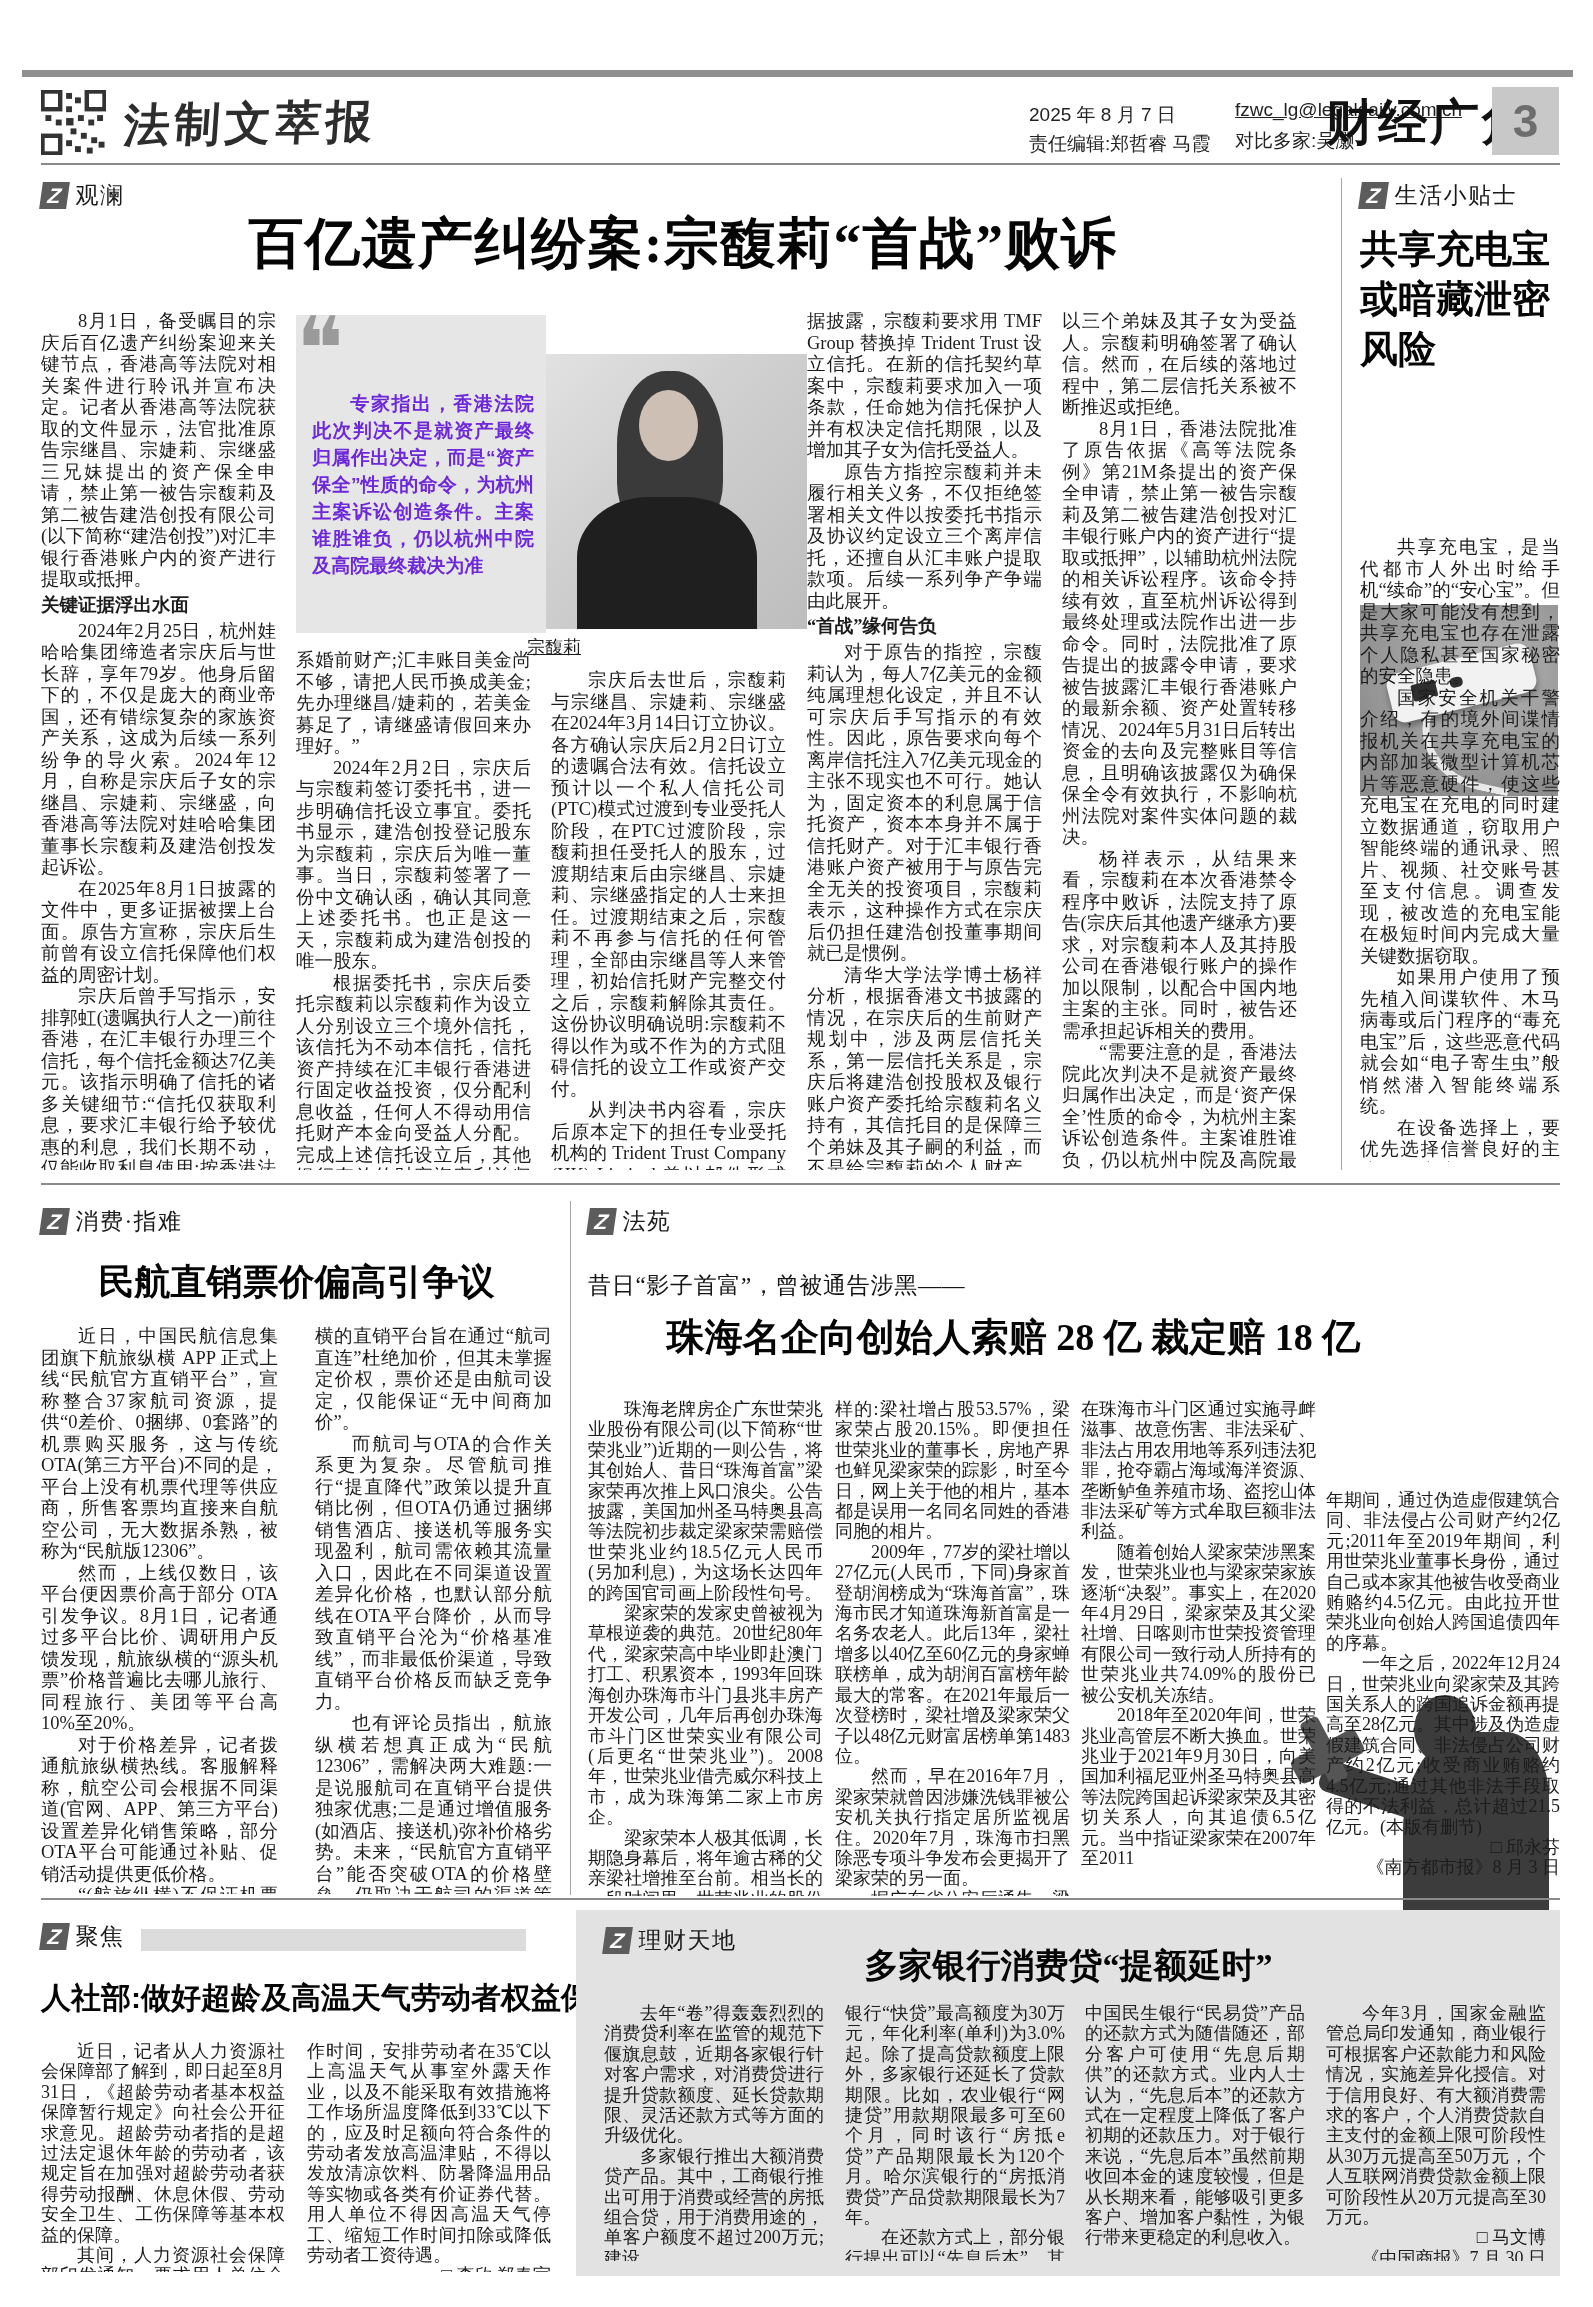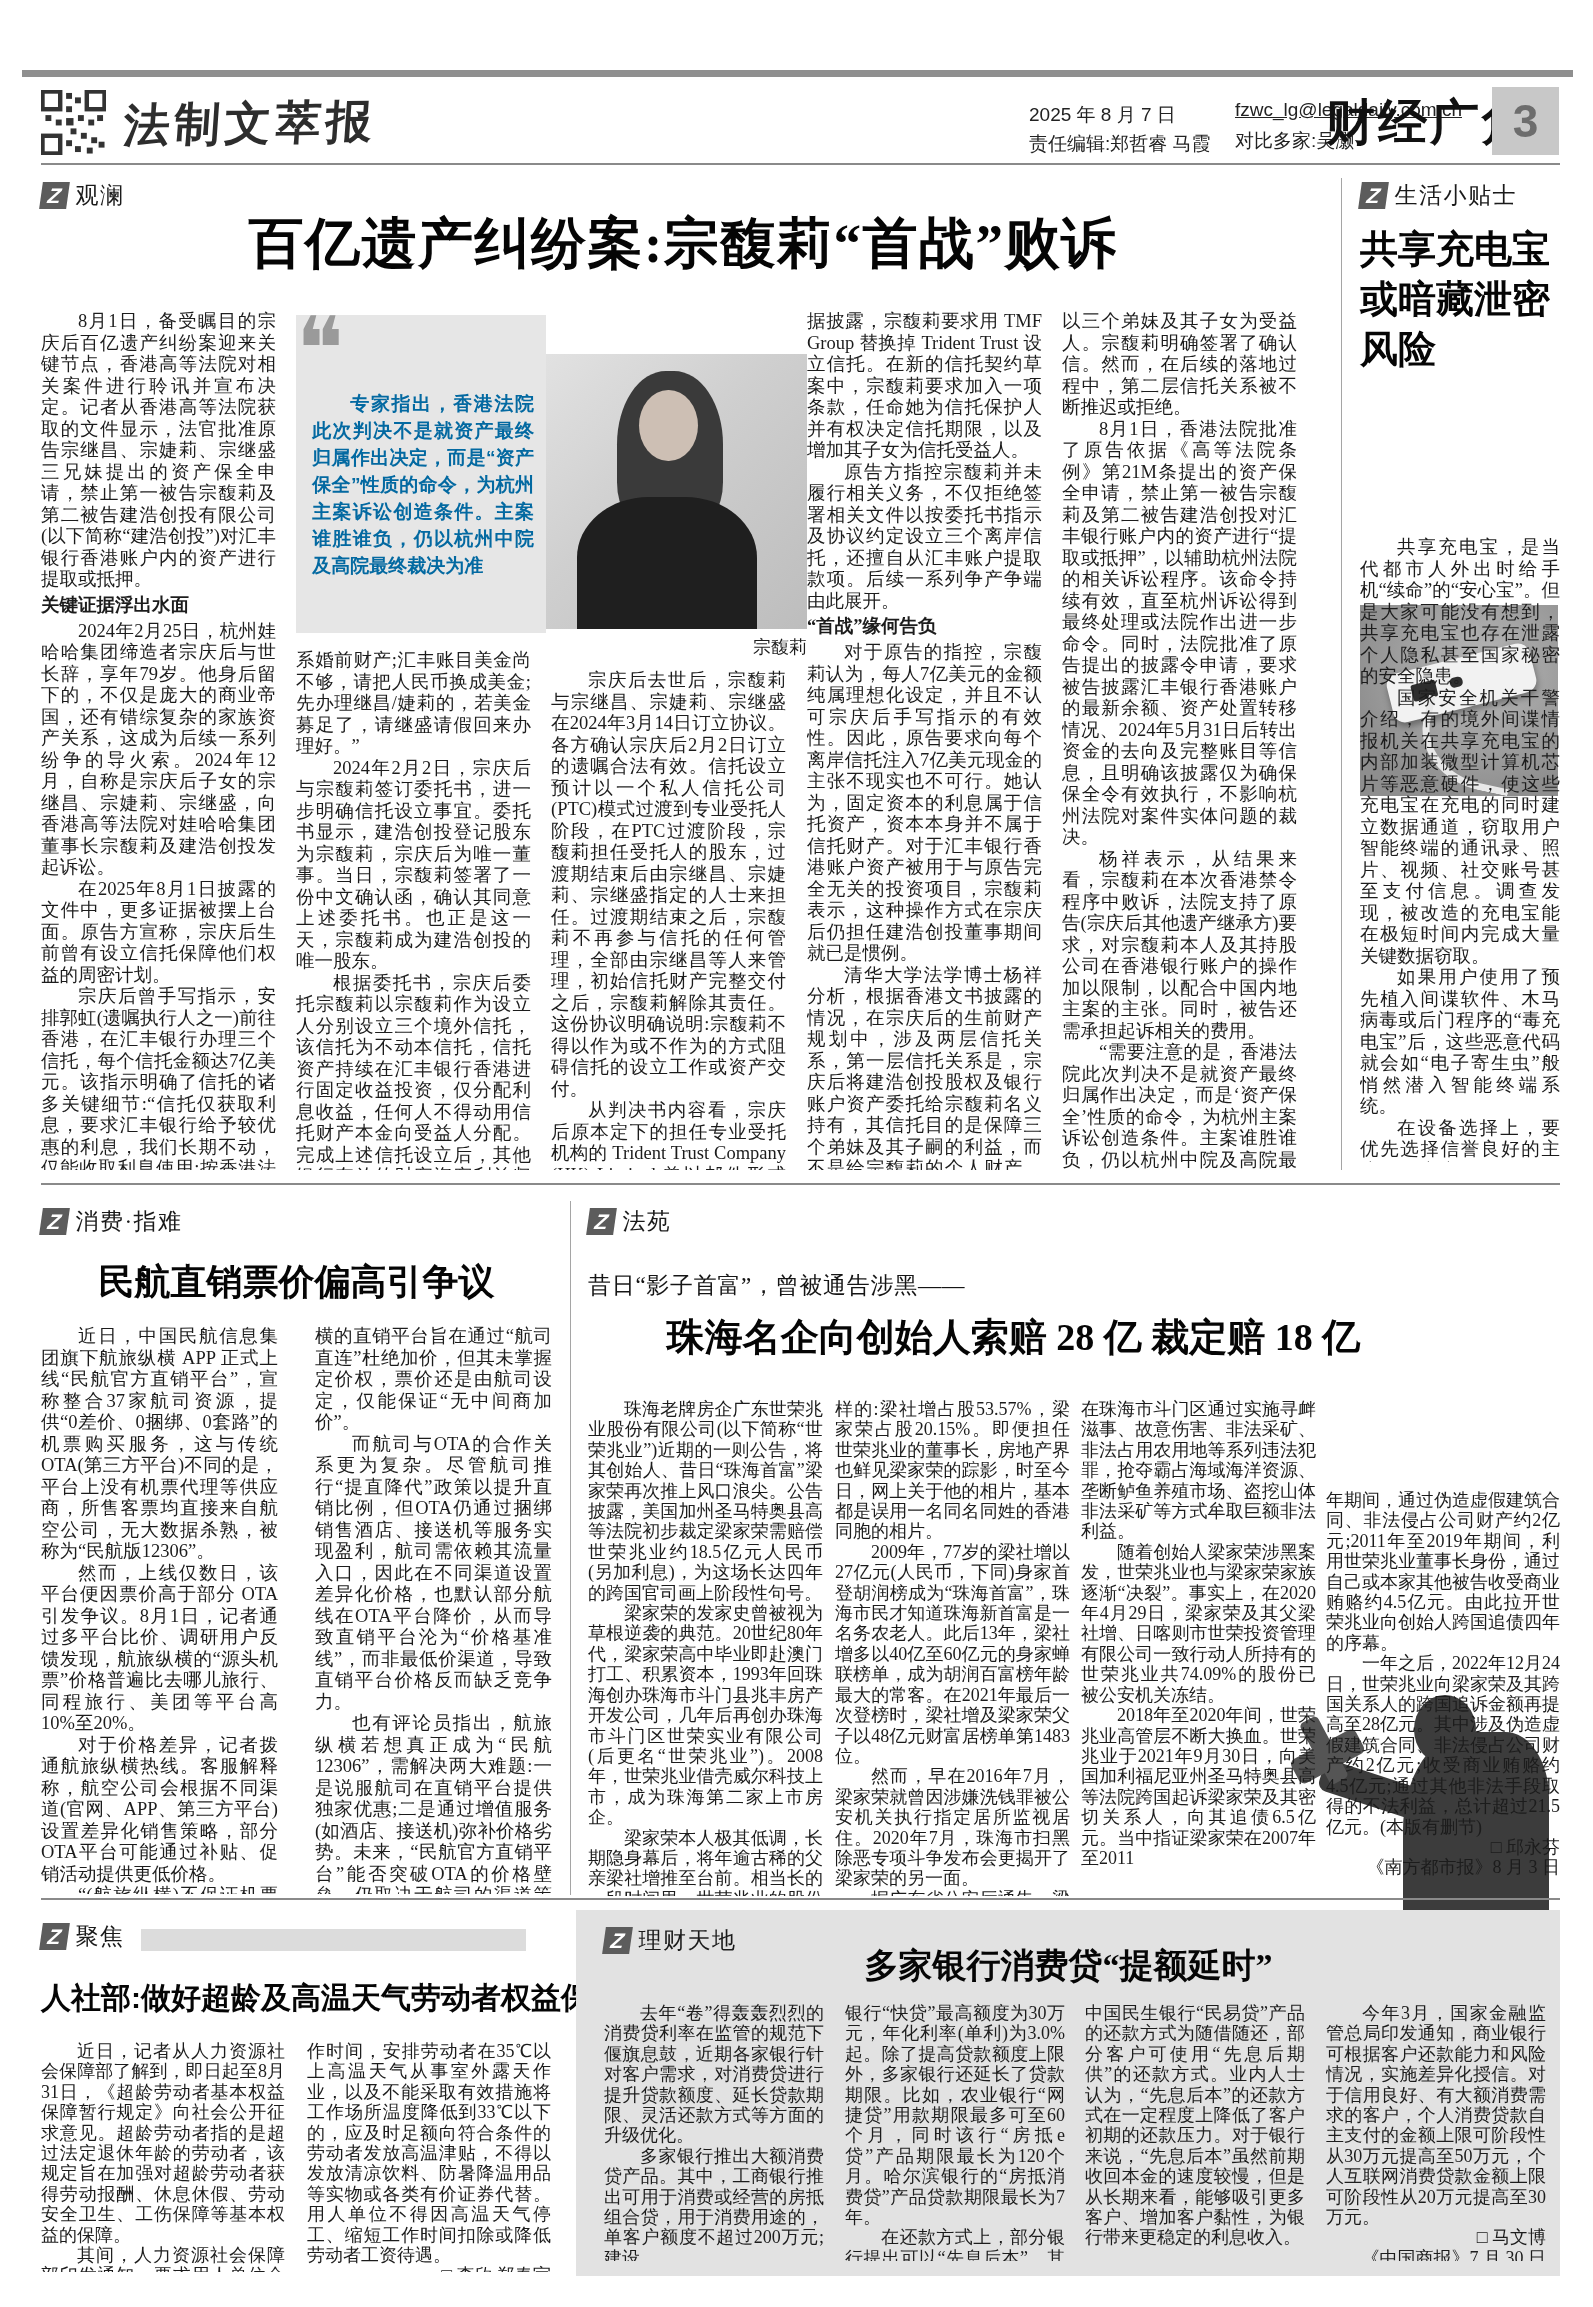--- a/index.html
+++ b/index.html
@@ -37,34 +37,34 @@
   .cont{text-indent:0;}
   .subhead{font-weight:bold;text-align:left;padding:4.4px 0;}
   .credit{text-align:right !important;text-indent:0;}
   .bsz{font-size:18.5px;line-height:21.5px;}
   .bsz2{font-size:18px;line-height:20.4px;}
 
   
   .quotebox{background:#e6e6e6;}
   .quotebox .qtext{position:absolute;left:16.3px;right:12px;top:75px;
                    font-family:"Liberation Sans",sans-serif;font-size:19px;line-height:27px;
-                   font-weight:600;color:#0369a1;text-align:justify;text-indent:2em;}
+                   font-weight:600;color:#6d28d9;text-align:justify;text-indent:2em;}
   .qmark{position:absolute;left:0;top:-9px;font-size:89px;line-height:1;color:#9a9a9a;
          font-family:"Liberation Serif",serif;}
 
   
   .ph{position:relative;overflow:hidden;}
   .ph-portrait{background:linear-gradient(135deg,#e3e3e3 0%,#cfcfcf 45%,#bdbdbd 100%);}
   .ph-portrait .hair{position:absolute;left:32%;top:6%;width:38%;height:58%;border-radius:46% 46% 30% 30%;
                      background:#3a3a3a;}
   .ph-portrait .face{position:absolute;left:40%;top:13%;width:21%;height:26%;border-radius:50%;
                      background:#cdbfb4;}
   .ph-portrait .body{position:absolute;left:18%;top:52%;width:64%;height:55%;border-radius:40% 40% 0 0;
                      background:#1f1f1f;}
-  .caption{font-size:18px;text-align:right;}
+  .caption{font-size:18px;text-decoration:underline;}
 
   .ph-bank{background:radial-gradient(circle at 60% 35%,#b9b9b9,#8e8e8e 75%);}
   .bankbody{position:absolute;left:14%;top:28%;width:74%;height:26%;background:#f2f2f2;
             border-radius:12px;transform:rotate(-14deg);box-shadow:0 4.4px 7.4px rgba(0,0,0,.35);}
   .bankslot1{position:absolute;left:16%;top:30%;width:17%;height:34%;background:#2e2e2e;border-radius:2.2px;}
   .bankslot2{position:absolute;left:42%;top:36%;width:9%;height:20%;background:#2e2e2e;border-radius:4.4px;}
   .cable{position:absolute;left:30%;top:52%;width:46%;height:40%;border:7.4px solid #e8e8e8;
          border-top:none;border-right:none;border-radius:0 0 0 70%;transform:rotate(12deg);}
 
   .ph-sil{background:transparent;}

